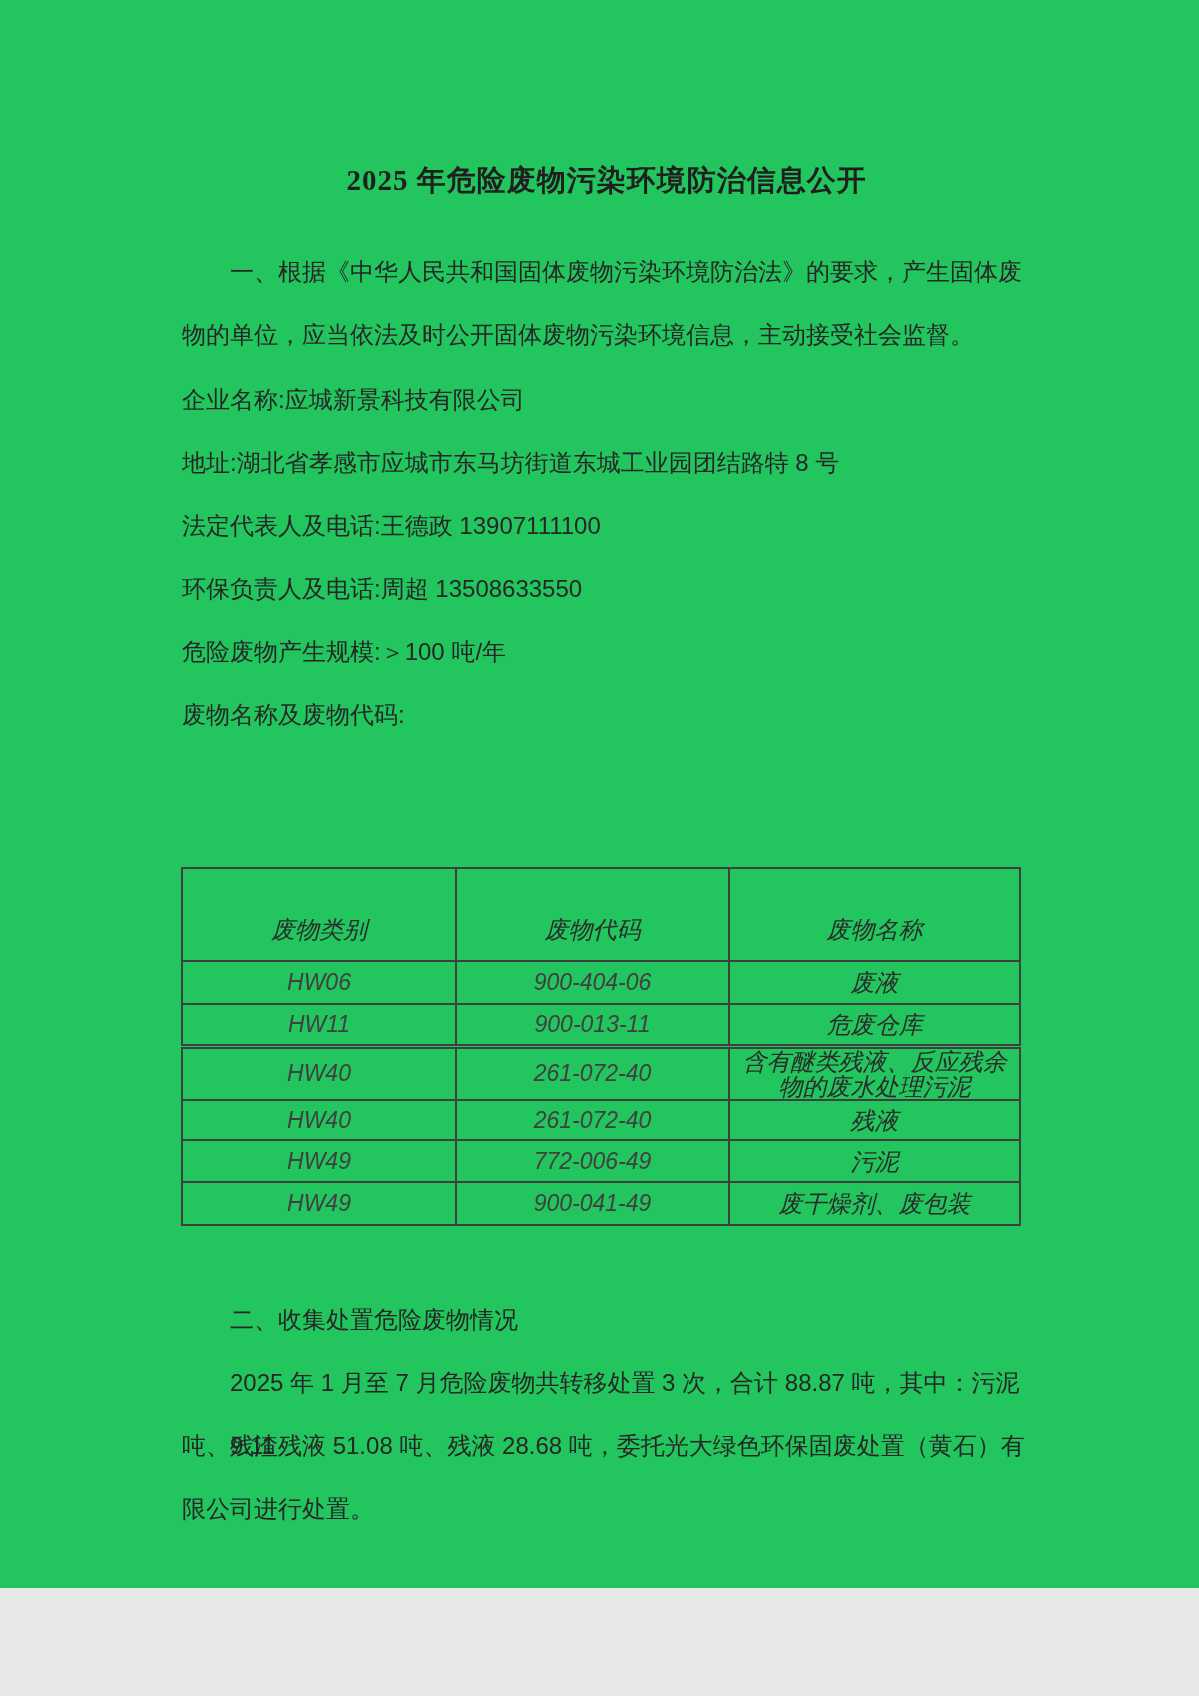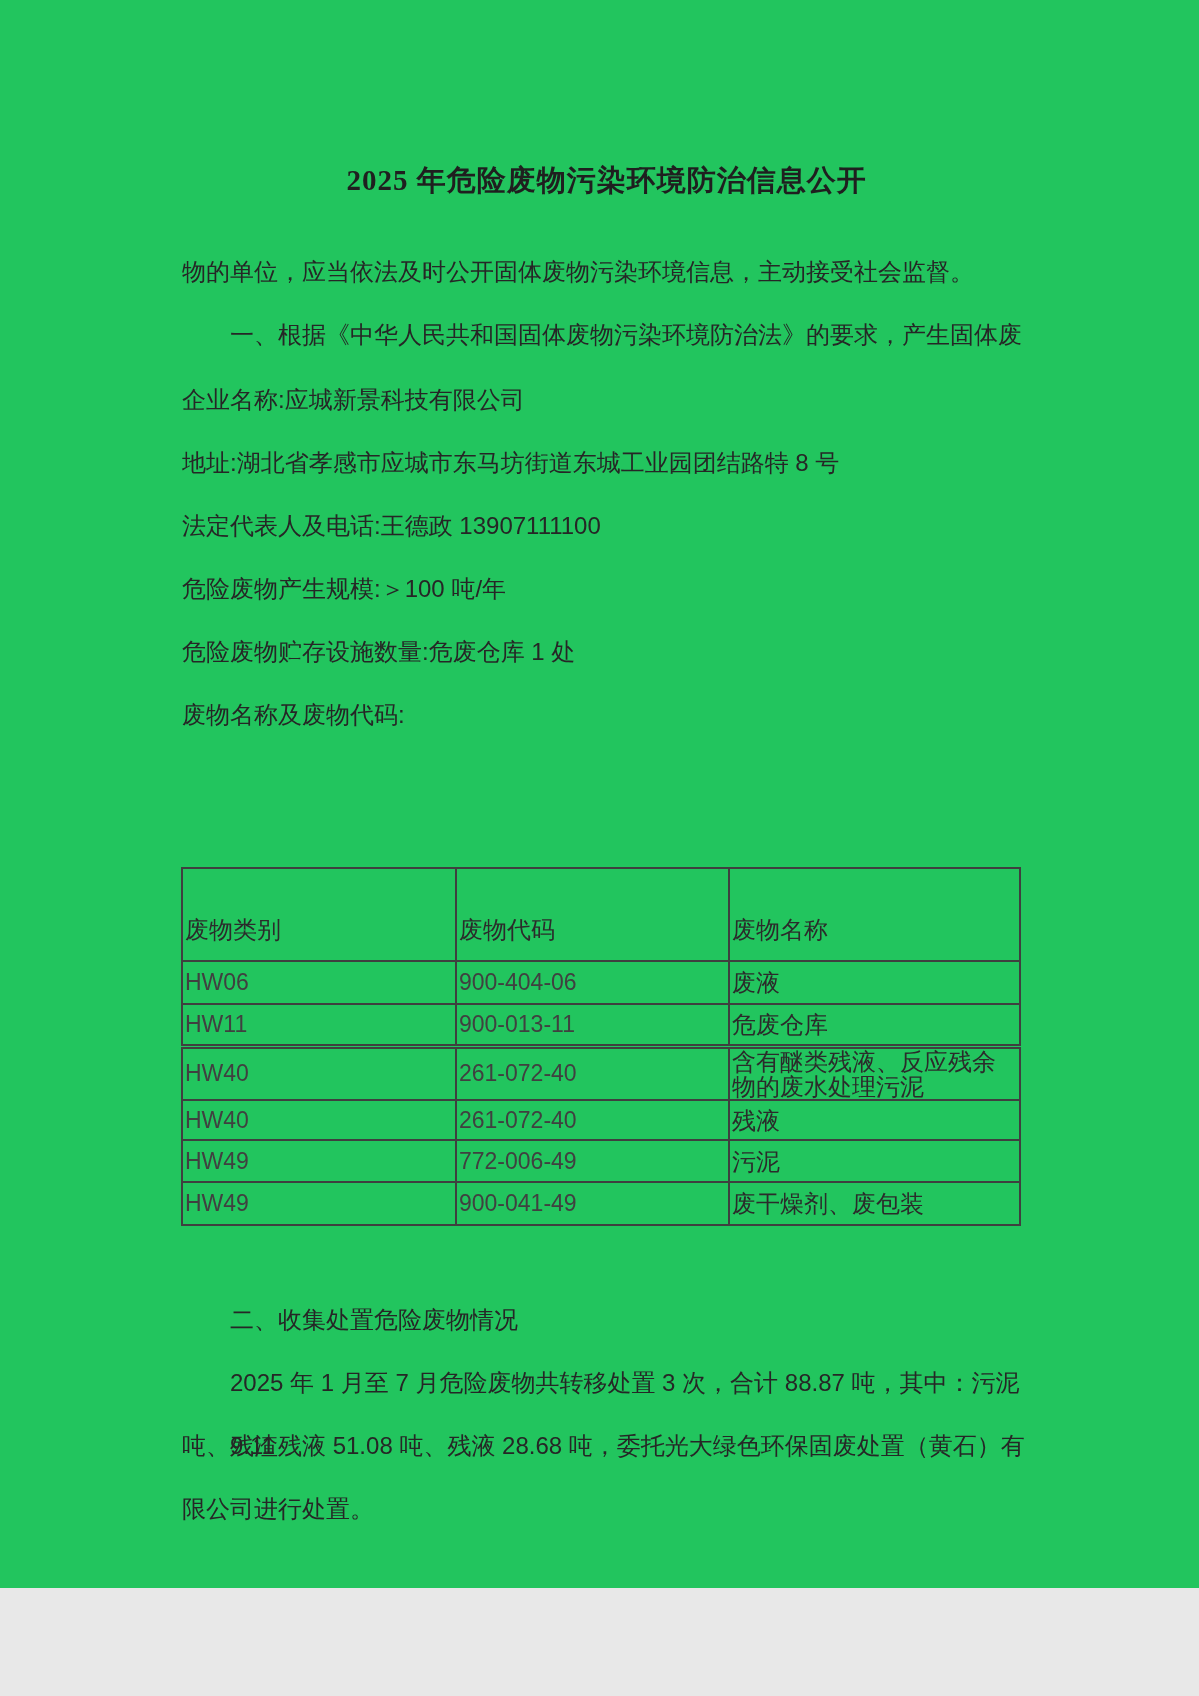--- a/index.html
+++ b/index.html
@@ -43,23 +43,24 @@
   table.waste {
     position: absolute;
     left: 181px;
     top: 867px;
     width: 838px;
     border-collapse: collapse;
     table-layout: fixed;
   }
   table.waste td, table.waste th {
     border: 2px solid #3f3f3f;
-    text-align: left;
+    text-align: center;
     padding: 0 2px;
     font-weight: normal;
+    font-style: italic;
   }
   table.waste th {
     vertical-align: bottom;
     padding-bottom: 14px;
     font-size: 24px;
     color: #2b2b2b;
   }
   tr.hdr    { height: 93px; }
   tr.r1     { height: 43px; }
   tr.r2     { height: 42px; }
@@ -80,30 +81,30 @@
   }
 </style>
 </head>
 <body>
 
 <div class="page">
 
   <div class="abs doc-title">2025 年危险废物污染环境防治信息公开</div>
 
   <div class="abs para1">
+    <div class="line indent">一、根据《中华人民共和国固体废物污染环境防治法》的要求，产生固体废</div>
     <div class="line">物的单位，应当依法及时公开固体废物污染环境信息，主动接受社会监督。</div>
-    <div class="line indent">一、根据《中华人民共和国固体废物污染环境防治法》的要求，产生固体废</div>
   </div>
 
   <div class="abs info-block">
     <div class="line">企业名称:应城新景科技有限公司</div>
     <div class="line">地址:湖北省孝感市应城市东马坊街道东城工业园团结路特 8 号</div>
     <div class="line">法定代表人及电话:王德政 13907111100</div>
+    <div class="line">环保负责人及电话:周超 13508633550</div>
     <div class="line">危险废物产生规模:＞100 吨/年</div>
-    <div class="line">危险废物贮存设施数量:危废仓库 1 处</div>
     <div class="line">废物名称及废物代码:</div>
   </div>
 
   <table class="waste">
     <colgroup>
       <col style="width:274px">
       <col style="width:273px">
       <col style="width:291px">
     </colgroup>
     <tbody>

